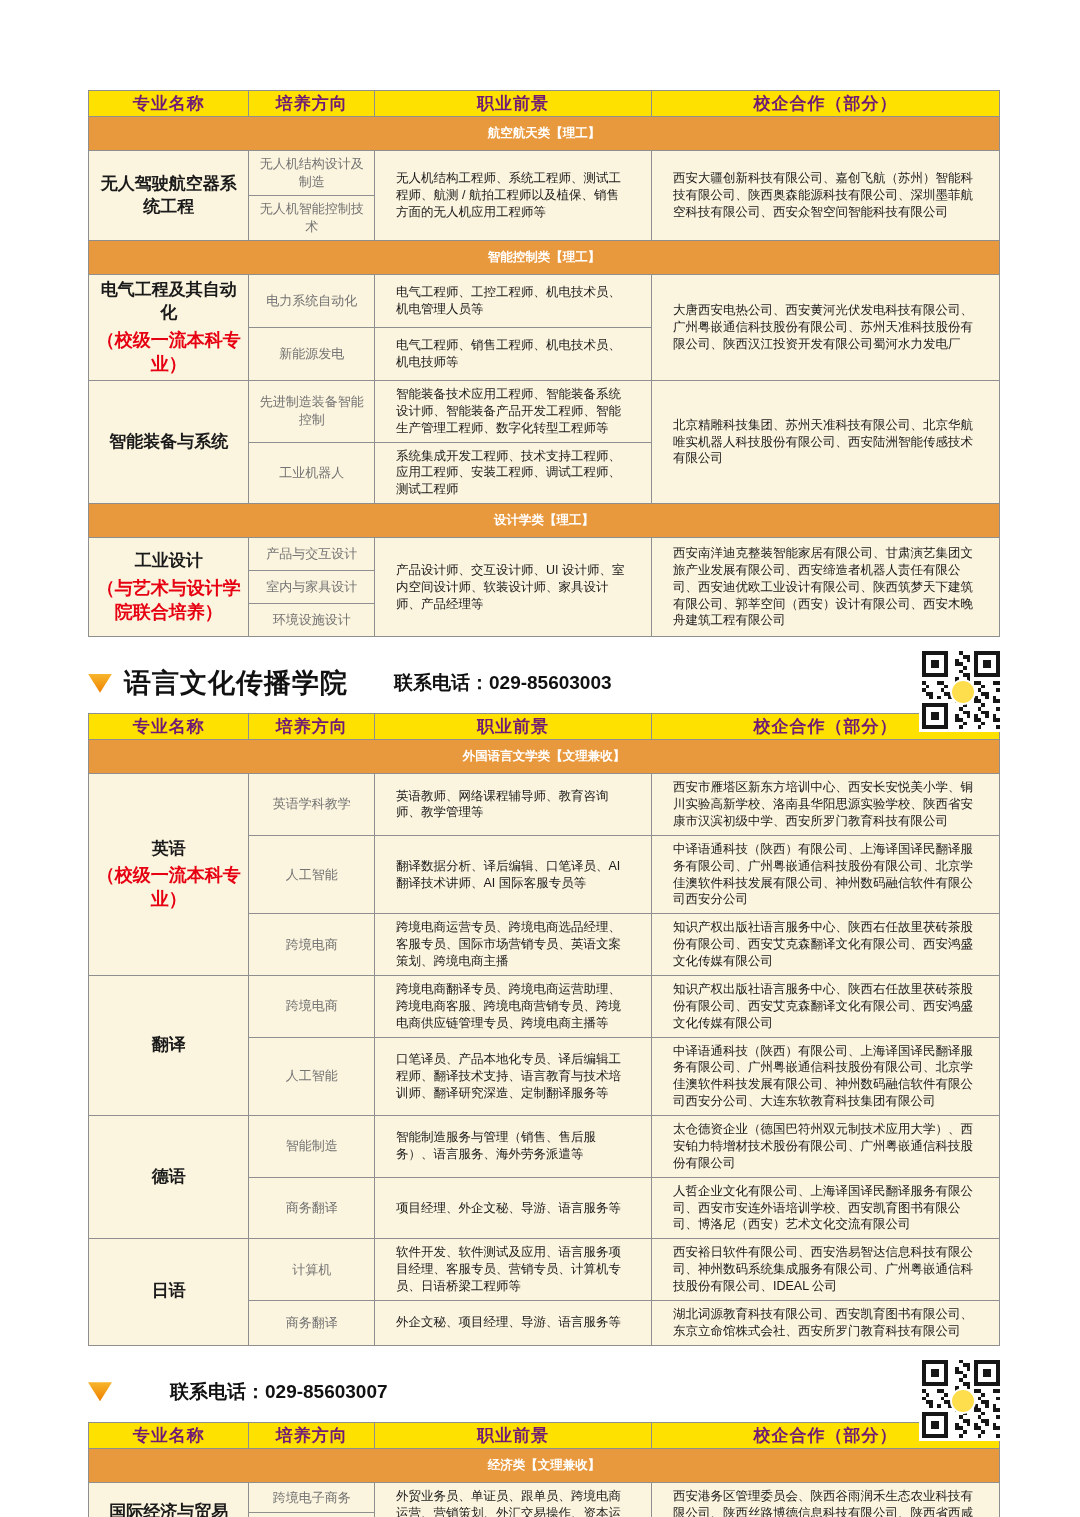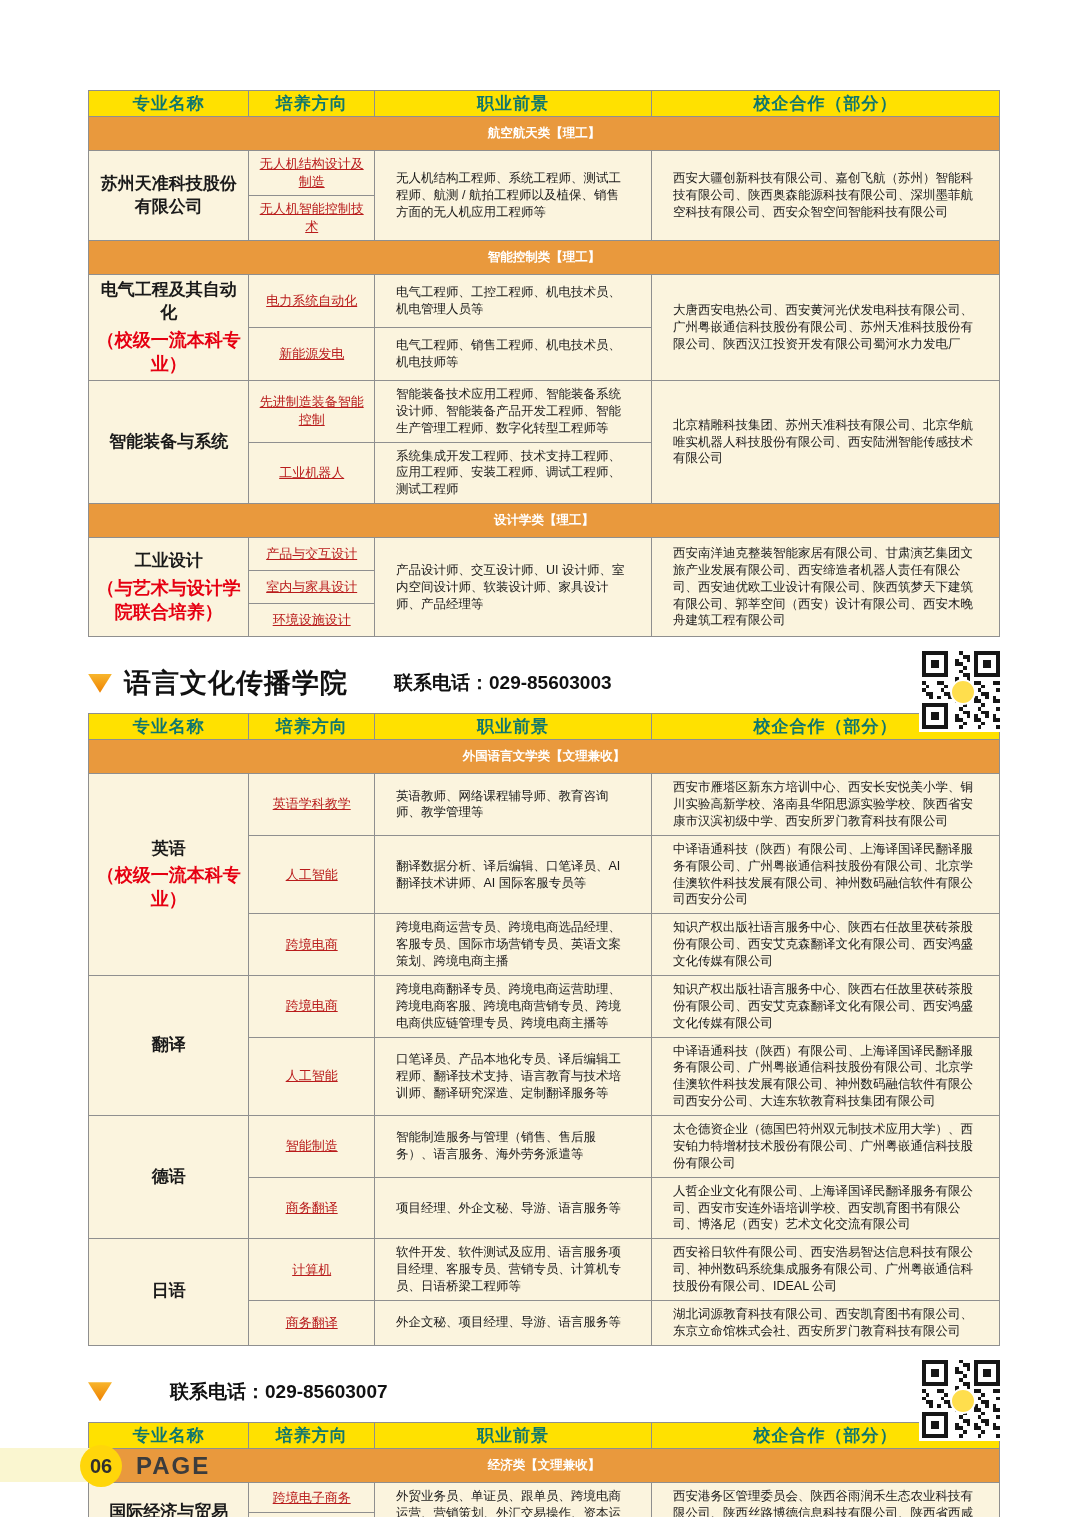--- a/index.html
+++ b/index.html
@@ -2,26 +2,26 @@
 <html><head>
 <meta charset="utf-8">
 <style>
   html,body{margin:0;padding:0;}
   body{font-family:"Liberation Sans","DejaVu Sans",sans-serif;background:#ffffff;}
   .page{position:relative;width:1080px;height:1517px;background:#ffffff;overflow:hidden;}
   .content{position:absolute;left:88px;top:90px;width:912px;}
 
   table.t{width:100%;border-collapse:collapse;table-layout:fixed;}
   table.t th,table.t td{border:1px solid #8f8f8f;box-sizing:border-box;}
-  table.t th{background:#FFE100;color:#0f766e;font-size:17px;font-weight:bold;height:24px;letter-spacing:1px;}
+  table.t th{background:#FFE100;color:#701a75;font-size:17px;font-weight:bold;height:24px;letter-spacing:1px;}
   tr.band td{background:#E9993D;color:#ffffff;font-size:12.5px;font-weight:bold;text-align:center;height:19px;padding:8px;}
   td.major{background:#FBF4DE;text-align:center;vertical-align:middle;padding:4px;}
   .mname{font-size:17px;font-weight:bold;color:#1a1a1a;line-height:1.35;}
   .mnote{font-size:18px;font-weight:bold;color:#E60012;margin-top:3px;}
-  td.dir{background:#FBF4DE;text-align:center;font-size:13px;color:#b91c1c;height:44px;padding:4px;text-decoration:underline;}
+  td.dir{background:#FBF4DE;text-align:center;font-size:13px;color:#737373;height:44px;padding:4px;}
   td.dir.h32{height:33px;}
   td.dir.h36{height:22px;}
   td.txt{background:#FBF4DE;font-size:12.5px;color:#1a1a1a;text-align:left;vertical-align:middle;padding:5px 21px;line-height:1.35;}
 
   .college{position:relative;}
   .college-head{position:relative;display:flex;align-items:center;margin:26px 0 10px 0;height:40px;}
   .tri{width:24px;height:19px;background:linear-gradient(180deg,#F8B62D,#EE8100);
        clip-path:polygon(0 0,100% 0,50% 100%);margin-right:12px;flex:none;}
   .ctitle{font-size:27px;font-weight:bold;color:#111;letter-spacing:1px;}
   .cphone{font-size:19px;font-weight:bold;color:#111;margin-left:46px;}
@@ -61,21 +61,21 @@
         <th>专业名称</th>
         <th>培养方向</th>
         <th>职业前景</th>
         <th>校企合作（部分）</th>
       </tr>
       <tr class="band">
         <td colspan="4">航空航天类【理工】</td>
       </tr>
       <tr>
         <td class="major" rowspan="2">
-          <div class="mname">苏州天准科技股份有限公司</div>
+          <div class="mname">无人驾驶航空器系统工程</div>
         </td>
         <td class="dir">无人机结构设计及制造</td>
         <td class="txt" rowspan="2">无人机结构工程师、系统工程师、测试工程师、航测 / 航拍工程师以及植保、销售方面的无人机应用工程师等</td>
         <td class="txt" rowspan="2">西安大疆创新科技有限公司、嘉创飞航（苏州）智能科技有限公司、陕西奥森能源科技有限公司、深圳墨菲航空科技有限公司、西安众智空间智能科技有限公司</td>
       </tr>
       <tr>
         <td class="dir">无人机智能控制技术</td>
       </tr>
       <tr class="band">
         <td colspan="4">智能控制类【理工】</td>
@@ -1138,18 +1138,13 @@
           <td class="txt" rowspan="2">西安港务区管理委员会、陕西谷雨润禾生态农业科技有限公司、陕西丝路博德信息科技有限公司、陕西省西咸新区信息产业园投资发展有限公司</td>
         </tr>
         <tr>
           <td class="dir h36">数字贸易</td>
         </tr>
       </tbody>
         </table>
     </div>
   </div>
 
-  <div class="footer">
-    <div class="fband"></div>
-    <div class="pnum">06</div>
-    <div class="plabel">PAGE</div>
-  </div>
 </div>
 
 </body></html>

